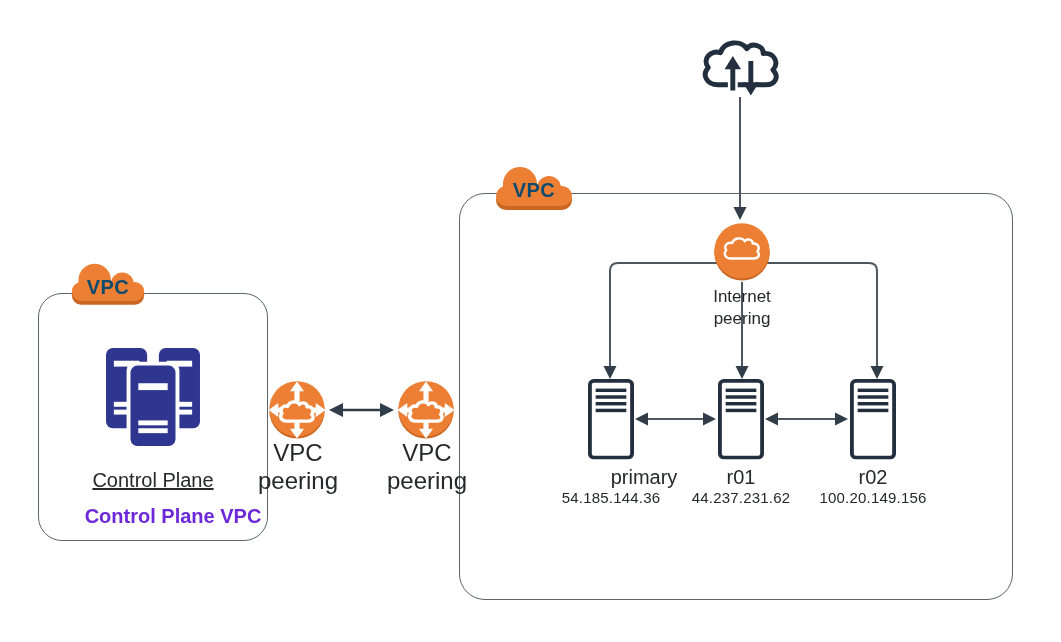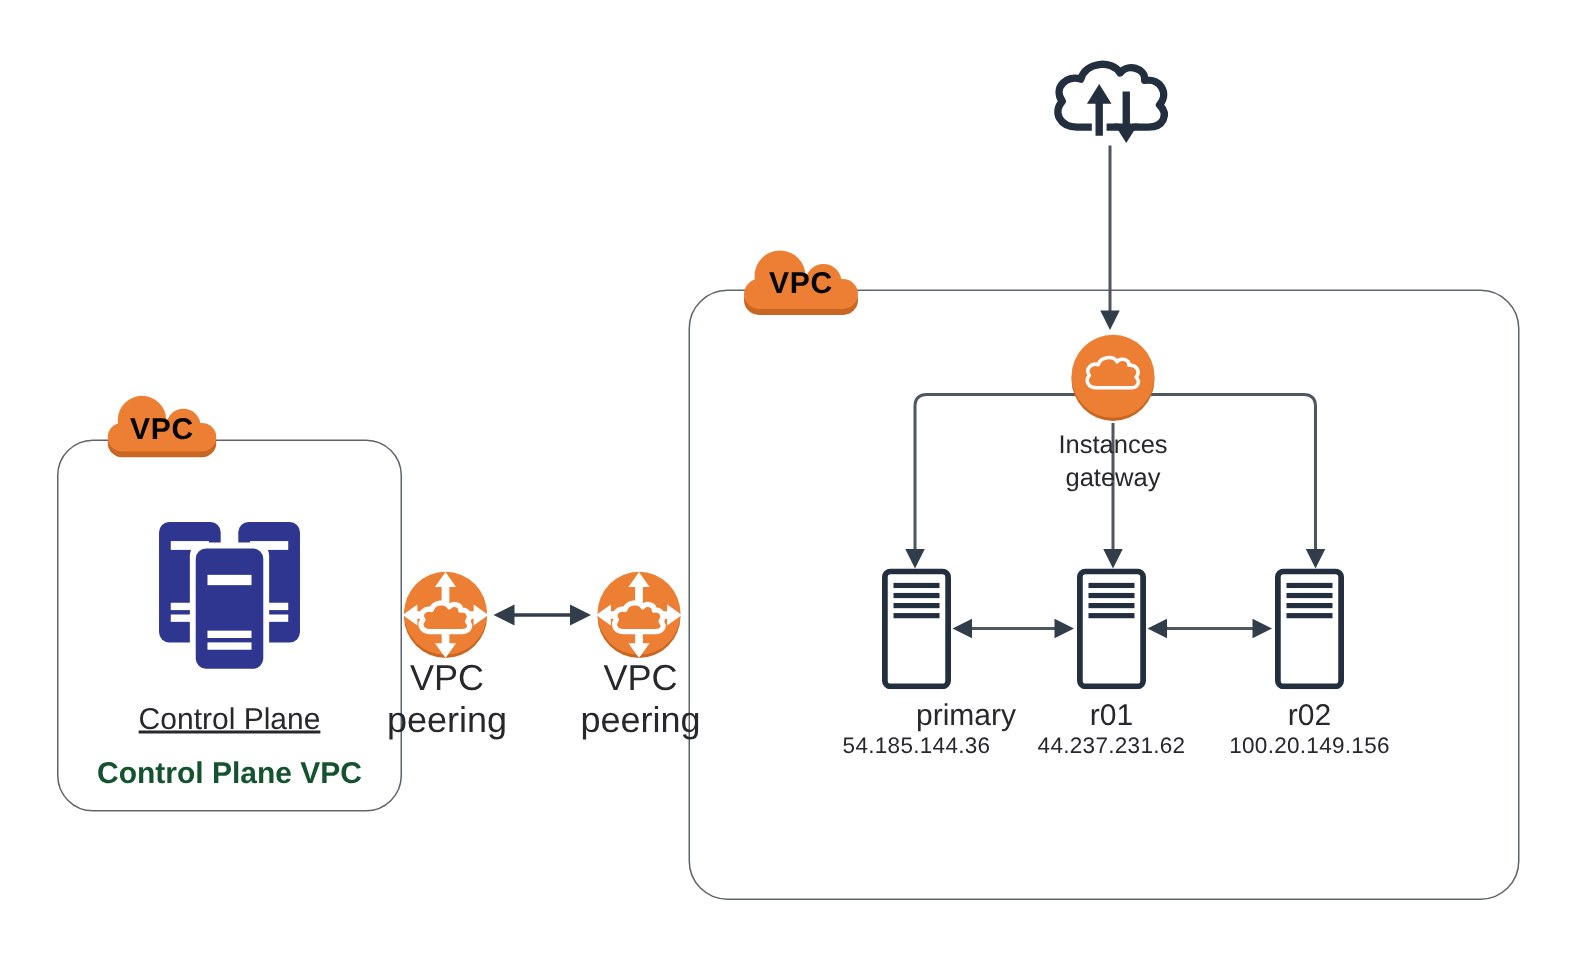--- a/index.html
+++ b/index.html
@@ -15,23 +15,23 @@
   .wires{position:absolute;left:0;top:0;width:1061px;height:642px;pointer-events:none;}
   .icon{position:absolute;}
   .icon svg{display:block;overflow:visible;}
   .lbl{
     position:absolute;transform:translateX(-50%);text-align:center;color:#26282b;
     white-space:nowrap;line-height:1.16;
   }
   .lbl.wrap{white-space:normal;}
   .node-label{font-size:20px;}
   .ip-label{font-size:15px;letter-spacing:0.2px;text-align:center;}
-  .box-label{font-size:20px;font-weight:bold;color:#14532d;}
+  .box-label{font-size:20px;font-weight:bold;color:#6d28d9;margin-left:20px;}
   .badge-text{
-    position:absolute;transform:translate(-50%,-50%);color:#000000;font-weight:bold;
+    position:absolute;transform:translate(-50%,-50%);color:#0c4a6e;font-weight:bold;
     font-size:20px;letter-spacing:0.5px;white-space:nowrap;
   }
   .gw-label{font-size:17px;line-height:1.3;}
   .peer-label{font-size:24px;line-height:1.16;}
   .defs-svg{position:absolute;width:0;height:0;}
 </style>
 </head>
 <body>
 
 <div class="canvas">
@@ -193,21 +193,21 @@
         <use href="#sym-vpc-badge" width="84" height="54"></use>
       </svg>
   </div>
   <span class="badge-text" style="left:534px;top:190px;">VPC</span>
 
   <div class="icon" style="left:712px;top:222px;width:60px;height:60px;">
     <svg width="60" height="60">
         <use href="#sym-gateway" width="60" height="60"></use>
       </svg>
   </div>
-  <div class="lbl wrap gw-label" style="left:742px;top:286px;width:96px;">Instances gateway</div>
+  <div class="lbl wrap gw-label" style="left:742px;top:286px;width:96px;">Internet peering</div>
 
   <div class="icon" style="left:588px;top:379px;width:46px;height:81px;">
     <svg width="46" height="81">
         <use href="#sym-instance" width="46" height="80.5"></use>
       </svg>
   </div>
   <div class="lbl node-label" style="left:644px;top:466px;">primary</div>
   <div class="lbl ip-label" style="left:611px;top:489px;">54.185.144.36</div>
 
   <div class="icon" style="left:718px;top:379px;width:46px;height:81px;">

